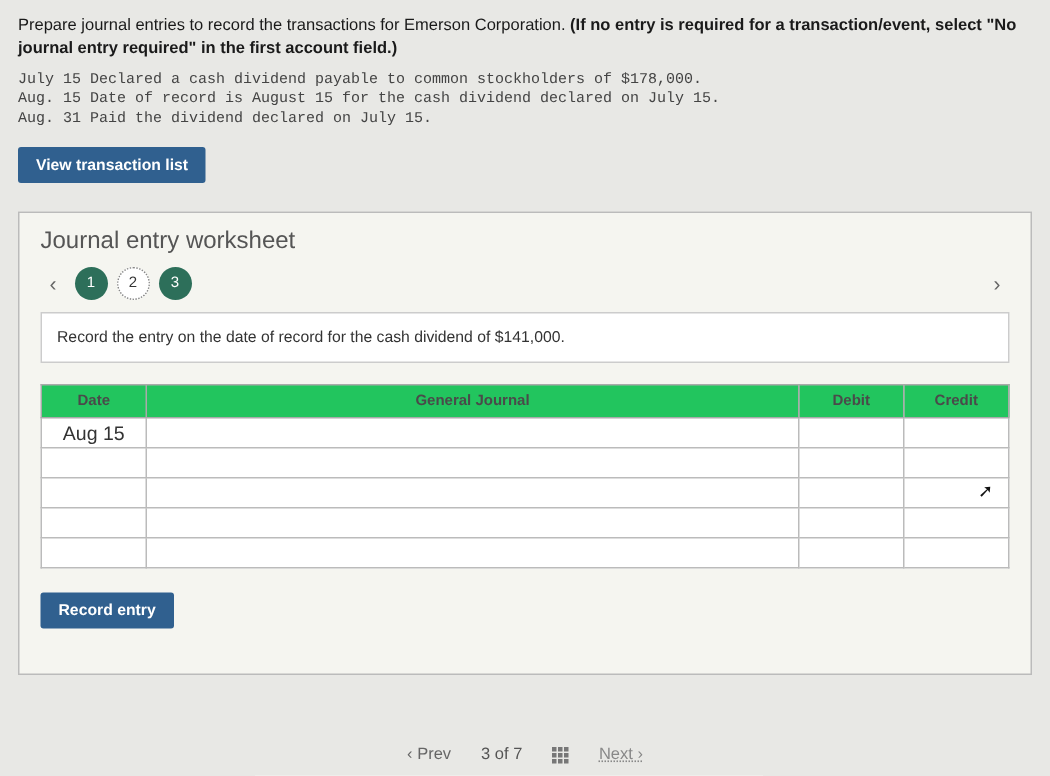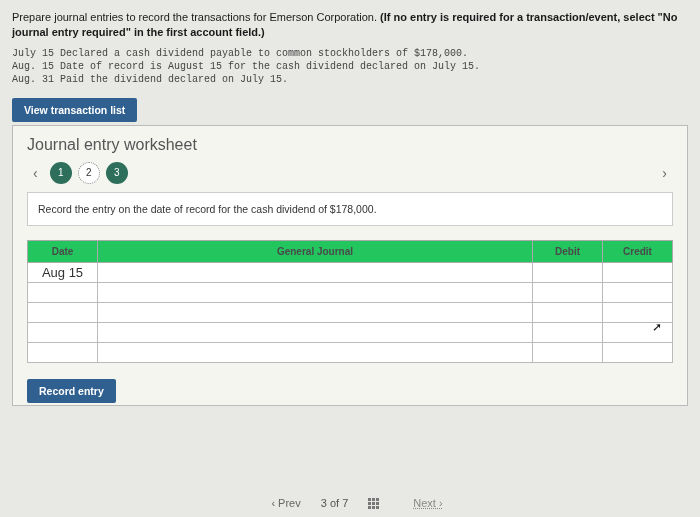--- a/index.html
+++ b/index.html
@@ -29,22 +29,22 @@
       border: none;
       padding: 6px 12px;
       font-size: 10.5px;
       border-radius: 2px;
       cursor: pointer;
       font-weight: bold;
     }
     .worksheet {
       background: #f5f5f0;
       border: 1px solid #bbb;
-      margin-top: 3px;
-      padding: 10px 14px 2px;
+      margin-top: 19px;
+      padding: 10px 14px 30px;
     }
     .ws-title { font-size: 16px; font-weight: normal; color: #555; margin-bottom: 8px; }
     .step-nav { display: flex; align-items: center; justify-content: space-between; margin-bottom: 8px; }
     .steps { display: flex; align-items: center; gap: 6px; }
     .chev { font-size: 14px; color: #666; padding: 0 6px; cursor: pointer; }
     .step {
       width: 22px; height: 22px; border-radius: 50%;
       background: #2d6f5a; color: #fff;
       display: flex; align-items: center; justify-content: center;
       font-size: 10px; cursor: pointer;
@@ -72,21 +72,21 @@
     table.je td.date-col { width: 70px; }
     table.je td.gj-col { width: auto; text-align: left; }
     table.je td.amt-col { width: 70px; }
     .btn-row { display: flex; justify-content: space-between; align-items: center; gap: 40px; }
     .btn-row .left { display: flex; gap: 20px; }
     .paginator {
       position: absolute; bottom: 8px; left: 0; right: 0;
       display: flex; justify-content: center; align-items: center;
       gap: 20px; font-size: 11px; color: #555;
     }
-    .pg-btn { color: #666; cursor: pointer; margin-left: 14px; }
+    .pg-btn { color: #666; cursor: pointer; }
     .pg-next { color: #888; text-decoration: underline dotted; }
     .grid-icon {
       display: inline-grid; grid-template-columns: repeat(3,3px);
       grid-template-rows: repeat(3,3px); gap: 1px; vertical-align: middle;
     }
     .grid-icon span { background: #777; }
     .cursor {
       position: absolute; right: 38px; top: 320px;
       font-size: 12px; color: #111;
     }
@@ -113,21 +113,21 @@
   <div class="step-nav">
     <div class="steps">
       <span class="chev">‹</span>
       <div class="step">1</div>
       <div class="step current">2</div>
       <div class="step">3</div>
     </div>
     <span class="chev">›</span>
   </div>
 
-  <div class="instruction-box">Record the entry on the date of record for the cash dividend of $178,000.</div>
+  <div class="instruction-box">Record the entry on the date of record for the cash dividend of $141,000.</div>
 
 
   <table class="je">
     <thead>
       <tr>
         <th>Date</th>
         <th>General Journal</th>
         <th>Debit</th>
         <th>Credit</th>
       </tr>

